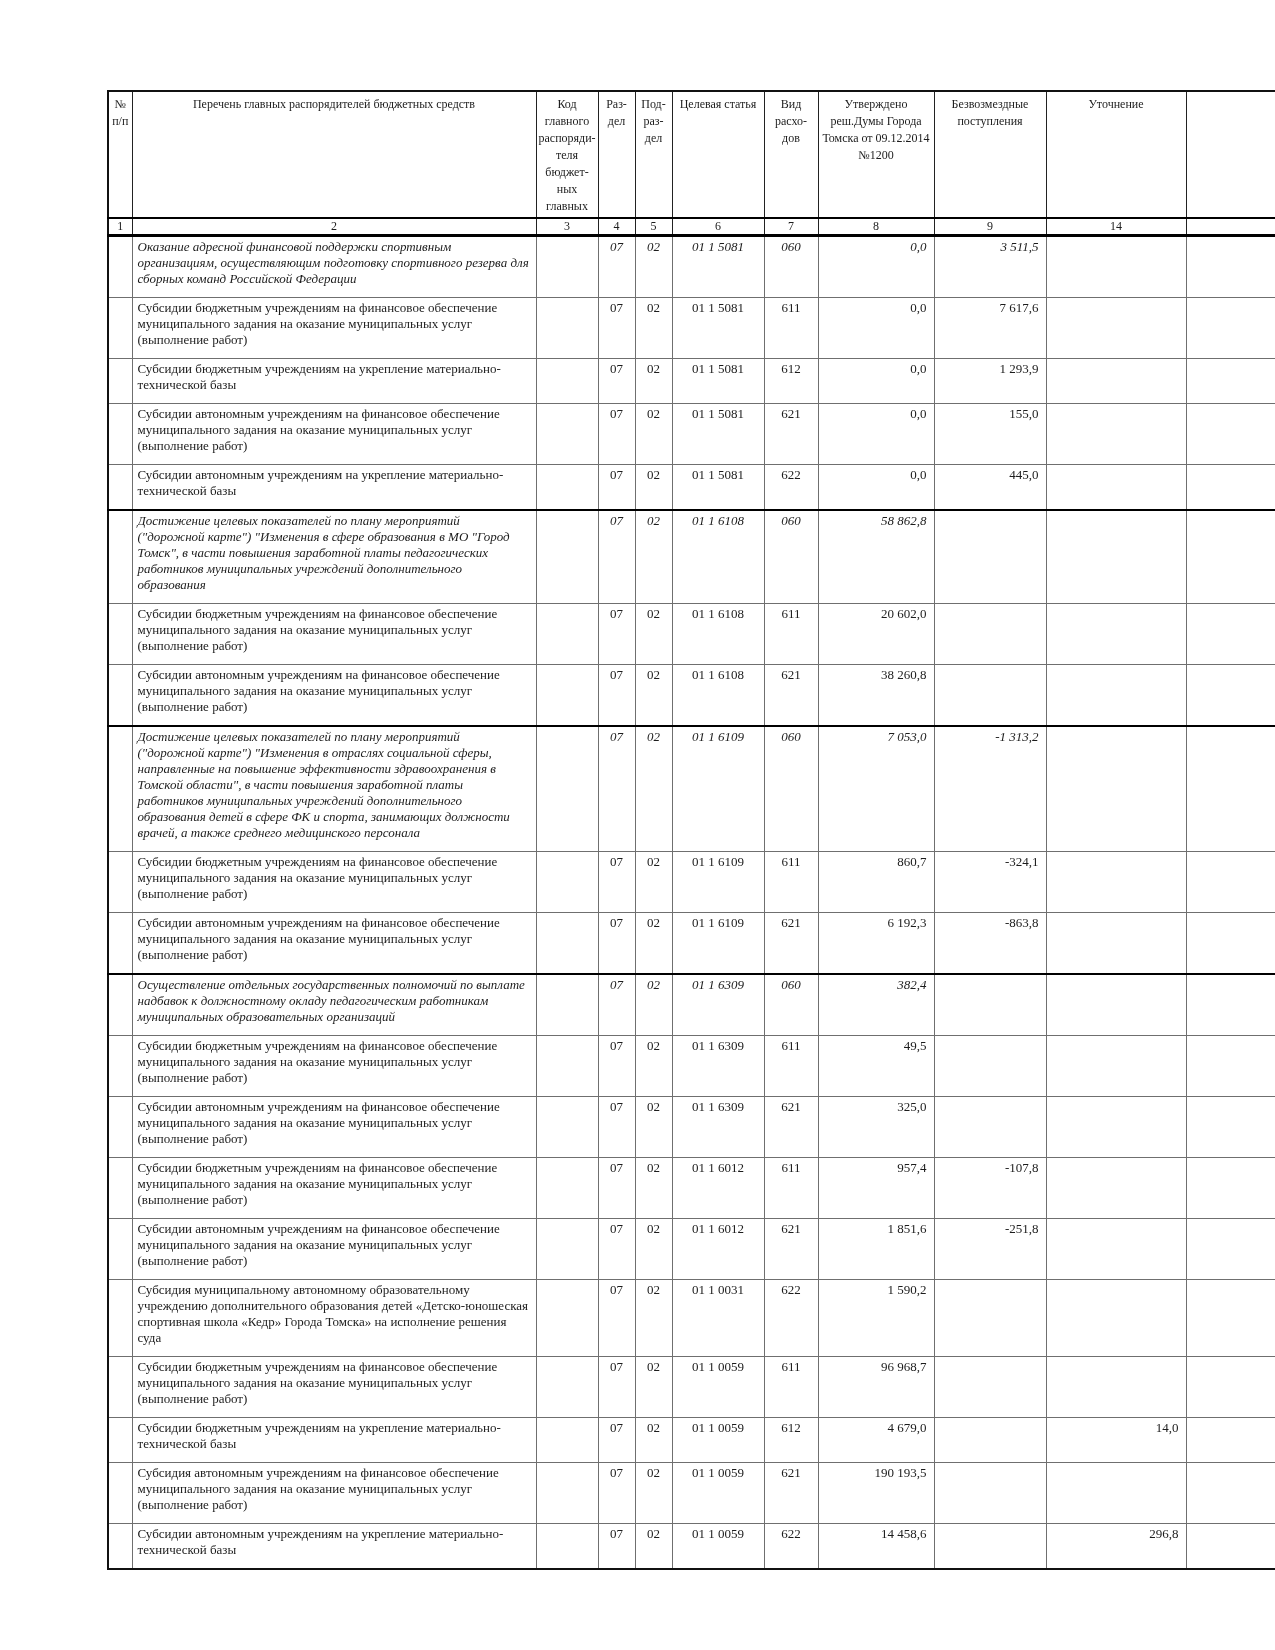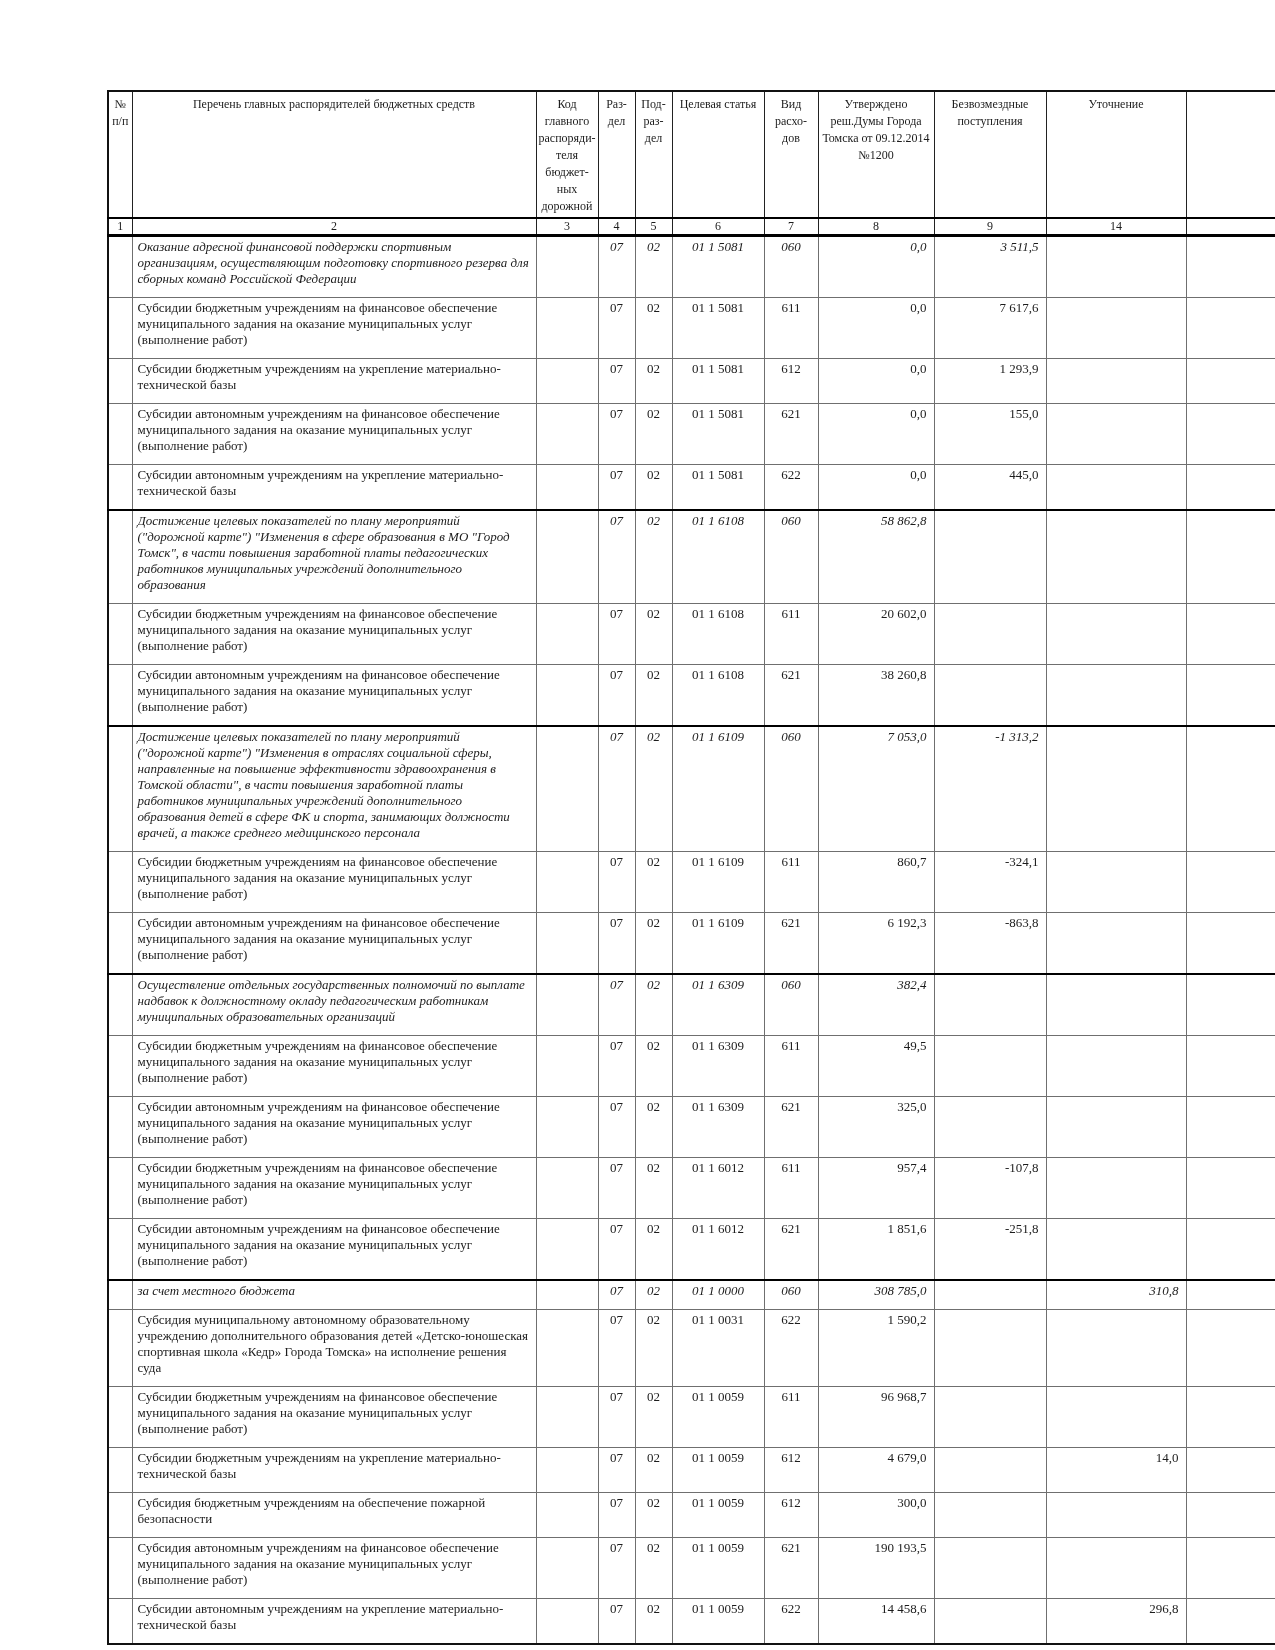--- a/index.html
+++ b/index.html
@@ -47,21 +47,21 @@
           <col class="c7">
           <col class="c8">
           <col class="c9">
           <col class="c10">
           <col class="c11">
       </colgroup>
       <thead>
         <tr>
           <th>№ п/п</th>
           <th>Перечень главных распорядителей бюджетных средств</th>
-          <th>Код главного распоряди-теля бюджет-ных дорожной</th>
+          <th>Код главного распоряди-теля бюджет-ных главных</th>
           <th>Раз-дел</th>
           <th>Под-раз-дел</th>
           <th>Целевая статья</th>
           <th>Вид расхо-дов</th>
           <th>Утверждено реш.Думы Города Томска от 09.12.2014 №1200</th>
           <th>Безвозмездные поступления</th>
           <th>Уточнение</th>
           <th></th>
         </tr>
         <tr class="index-row">
@@ -280,33 +280,20 @@
       <td class="t-center"></td>
       <td class="t-center">07</td>
       <td class="t-center">02</td>
       <td class="t-center">01 1 6012</td>
       <td class="t-center">621</td>
       <td class="t-num">1 851,6</td>
       <td class="t-num">-251,8</td>
       <td class="t-num"></td>
       <td class="empty-col"></td>
     </tr>
-          <tr class="summary">
-      <td class="t-center"></td>
-      <td class="t-name">за счет местного бюджета</td>
-      <td class="t-center"></td>
-      <td class="t-center">07</td>
-      <td class="t-center">02</td>
-      <td class="t-center">01 1 0000</td>
-      <td class="t-center">060</td>
-      <td class="t-num">308 785,0</td>
-      <td class="t-num"></td>
-      <td class="t-num">310,8</td>
-      <td class="empty-col"></td>
-    </tr>
           <tr class="detail">
       <td class="t-center"></td>
       <td class="t-name">Субсидия муниципальному автономному образовательному учреждению дополнительного образования детей «Детско-юношеская спортивная школа «Кедр» Города Томска» на исполнение решения суда</td>
       <td class="t-center"></td>
       <td class="t-center">07</td>
       <td class="t-center">02</td>
       <td class="t-center">01 1 0031</td>
       <td class="t-center">622</td>
       <td class="t-num">1 590,2</td>
       <td class="t-num"></td>
@@ -330,33 +317,20 @@
       <td class="t-center"></td>
       <td class="t-name">Субсидии бюджетным учреждениям на укрепление материально-технической базы</td>
       <td class="t-center"></td>
       <td class="t-center">07</td>
       <td class="t-center">02</td>
       <td class="t-center">01 1 0059</td>
       <td class="t-center">612</td>
       <td class="t-num">4 679,0</td>
       <td class="t-num"></td>
       <td class="t-num">14,0</td>
-      <td class="empty-col"></td>
-    </tr>
-          <tr class="detail">
-      <td class="t-center"></td>
-      <td class="t-name">Субсидия бюджетным учреждениям на обеспечение пожарной безопасности</td>
-      <td class="t-center"></td>
-      <td class="t-center">07</td>
-      <td class="t-center">02</td>
-      <td class="t-center">01 1 0059</td>
-      <td class="t-center">612</td>
-      <td class="t-num">300,0</td>
-      <td class="t-num"></td>
-      <td class="t-num"></td>
       <td class="empty-col"></td>
     </tr>
           <tr class="detail">
       <td class="t-center"></td>
       <td class="t-name">Субсидия автономным учреждениям на финансовое обеспечение муниципального задания на оказание муниципальных услуг (выполнение работ)</td>
       <td class="t-center"></td>
       <td class="t-center">07</td>
       <td class="t-center">02</td>
       <td class="t-center">01 1 0059</td>
       <td class="t-center">621</td>

